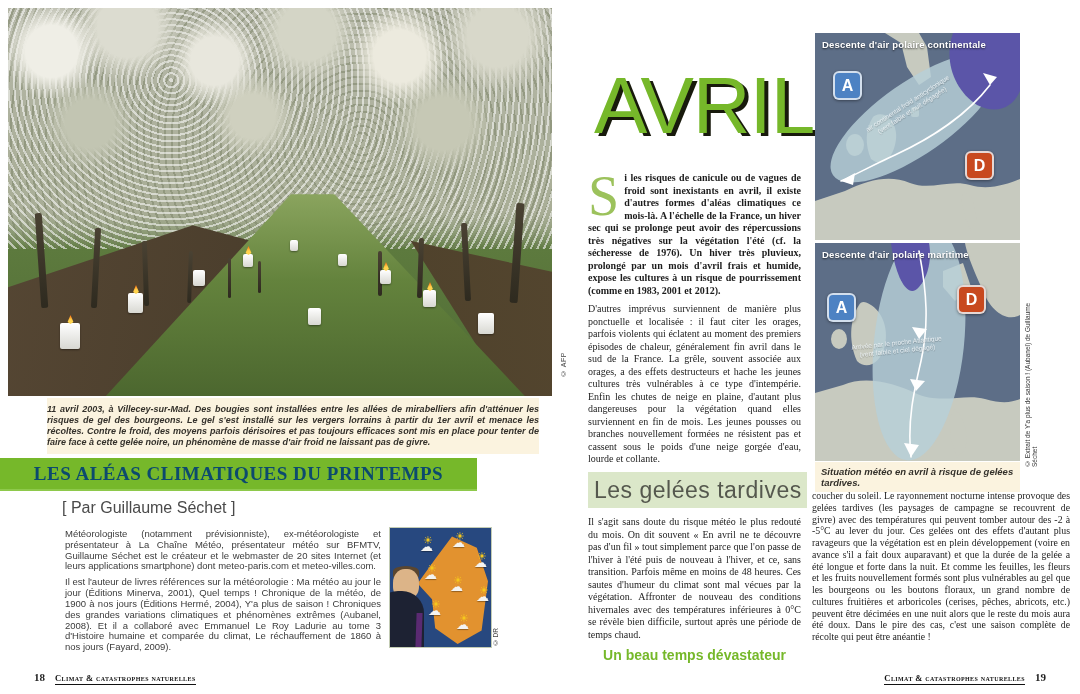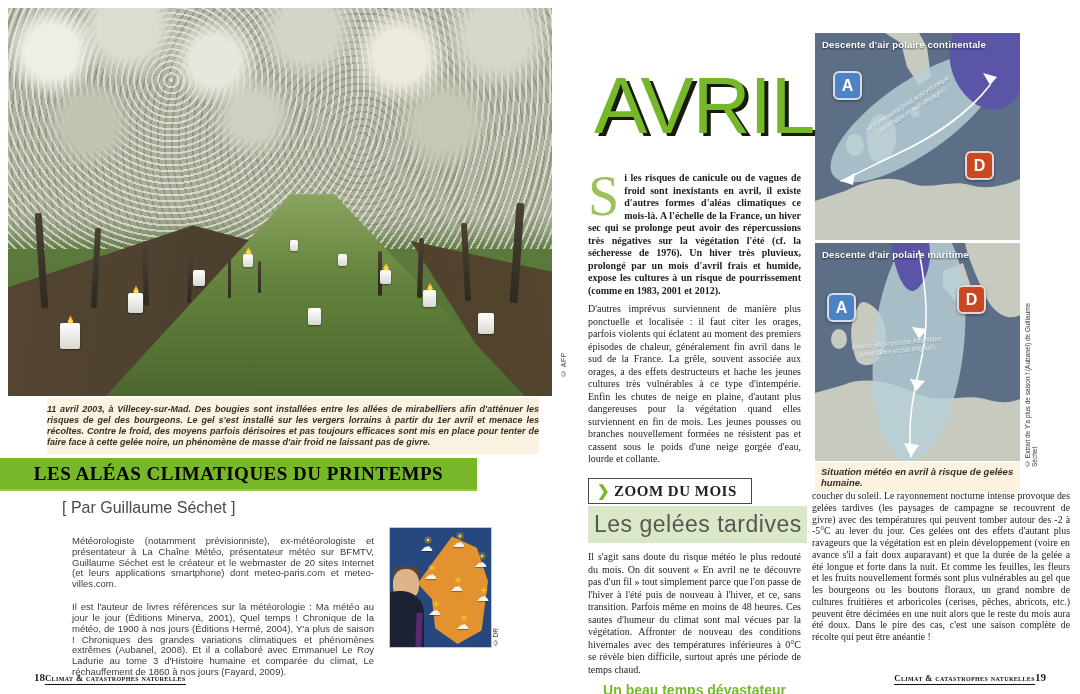--- a/index.html
+++ b/index.html
@@ -51,42 +51,42 @@
     position:absolute;left:47px;top:398px;width:492px;padding:6px 0;
     background:var(--caption-cream,#fbf3df);
     font-size:9px;font-style:italic;font-weight:bold;color:#33302a;line-height:1.22;text-align:justify;
   }
   .section-bar{
     position:absolute;left:0;top:458px;width:477px;height:31px;
     background:var(--accent-green,#76b82a);border-bottom:2px solid #8ec94b;
     display:flex;align-items:center;justify-content:center;
   }
   .section-bar span{
-    font-family:"Liberation Serif",serif;font-weight:bold;font-size:19px;color:#000000;letter-spacing:.5px;
+    font-family:"Liberation Serif",serif;font-weight:bold;font-size:19px;color:#0c4a6e;letter-spacing:.5px;
   }
   .byline{position:absolute;left:62px;top:499px;font-size:16px;color:#4a4a4a;}
   .bio{position:absolute;left:60px;top:524px;width:326px;font-size:9.5px;line-height:1.14;color:#3b3b3b;text-align:justify;}
-  .bio p{margin:12px;}
+  .bio p{margin:5px;}
   .author-photo{position:absolute;left:389px;top:527px;width:101px;height:119px;
     background:#27487f;border:1px solid #c3ccb4;overflow:hidden;}
   .ap-france{position:absolute;left:18px;top:4px;width:80px;height:112px;background:#e2922f;
     clip-path:polygon(55% 4%,86% 14%,100% 44%,92% 88%,62% 100%,34% 86%,30% 60%,12% 46%,34% 24%);}
   .ap-icon{position:absolute;font-size:13px;line-height:1;}
   .ap-icon .sun{color:#f6c81d;position:absolute;left:3px;top:-5px;font-size:11px;}
   .ap-icon .cloud{color:#f4f4f2;text-shadow:0 1px 1px rgba(0,0,0,.35);position:relative;}
   .ap-man{position:absolute;left:-14px;bottom:0;width:48px;height:56px;background:#1d2233;
     border-radius:22px 22px 0 0;}
   .ap-tie{position:absolute;left:26px;bottom:0;width:6px;height:34px;background:#5a2a72;transform:rotate(2deg);}
   .ap-head{position:absolute;left:3px;bottom:48px;width:26px;height:30px;background:#dcb488;
     border-radius:45% 45% 40% 40%;}
   .ap-hair{position:absolute;left:3px;bottom:70px;width:26px;height:11px;background:#5a4630;border-radius:50% 50% 0 0;}
   .dr-credit-v{position:absolute;left:492px;top:628px;font-size:6.5px;color:#444;
     writing-mode:vertical-rl;transform:rotate(180deg);}
   
-  .footer{position:absolute;top:671px;display:flex;align-items:baseline;}
+  .footer{position:absolute;top:671px;display:flex;align-items:baseline;gap:10px;}
   .footer-left{left:34px;}
   .footer-right{right:34px;}
   .pagenum{font-size:11px;font-weight:bold;color:#222;font-family:"Liberation Serif",serif;}
   .mag-logo{font-size:8.5px;font-weight:bold;color:#111;font-variant:small-caps;
     letter-spacing:.4px;border-bottom:1.5px solid #111;padding-bottom:1px;font-family:"Liberation Serif",serif;}
   
   .month-title{
     position:absolute;left:586px;top:52px;margin:8px;
     font-family:"Liberation Sans",sans-serif;font-weight:500;font-size:80px;letter-spacing:-1px;
     color:var(--accent-green,#76b82a);text-shadow:4px 3px 0 #181a0c;
@@ -212,23 +212,20 @@
   <div class="footer footer-left">
     <span class="pagenum">18</span>
     <span class="mag-logo">Climat &amp; catastrophes naturelles</span>
   </div>
 
   <h1 class="month-title">AVRIL</h1>
 
   <div class="col1">
     <p><span class="dropcap">S</span><span class="intro-bold">i les risques de canicule ou de vagues de froid sont inexistants en avril, il existe d'autres formes d'aléas climatiques ce mois-là. A l'échelle de la France, un hiver sec qui se prolonge peut avoir des répercussions très négatives sur la végétation l'été (cf. la sécheresse de 1976). Un hiver très pluvieux, prolongé par un mois d'avril frais et humide, expose les cultures à un risque de pourrissement (comme en 1983, 2001 et 2012).</span></p>
     <p>D'autres imprévus surviennent de manière plus ponctuelle et localisée : il faut citer les orages, parfois violents qui éclatent au moment des premiers épisodes de chaleur, généralement fin avril dans le sud de la France. La grêle, souvent associée aux orages, a des effets destructeurs et hache les jeunes cultures très vulnérables à ce type d'intempérie. Enfin les chutes de neige en plaine, d'autant plus dangereuses pour la végétation quand elles surviennent en fin de mois. Les jeunes pousses ou branches nouvellement formées ne résistent pas et cassent sous le poids d'une neige gorgée d'eau, lourde et collante.</p>
-    <div class="zoom-box">
-      <span class="chev">❯</span><span>ZOOM DU MOIS</span>
-    </div>
     <div class="gelees-band">Les gelées tardives</div>
     <p>Il s'agit sans doute du risque météo le plus redouté du mois. On dit souvent « En avril ne te découvre pas d'un fil » tout simplement parce que l'on passe de l'hiver à l'été puis de nouveau à l'hiver, et ce, sans transition. Parfois même en moins de 48 heures. Ces sautes d'humeur du climat sont mal vécues par la végétation. Affronter de nouveau des conditions hivernales avec des températures inférieures à 0°C se révèle bien difficile, surtout après une période de temps chaud.</p>
     <h3 class="subhead">Un beau temps dévastateur</h3>
     
   </div>
 
   <div class="maps">
 
     <div class="map map1">
       <svg width="205" height="207" viewBox="0 0 205 207">
@@ -272,21 +269,21 @@
       </svg>
       <span class="map-label">Descente d'air polaire maritime</span>
       <span class="badge badge-a" style="left:12px;top:50px;">A</span>
       <span class="badge badge-d" style="left:142px;top:42px;">D</span>
       <span class="flow-text flow-text-2">
         <span>Arrivée par le proche Atlantique</span><br>
         <span>(vent faible et ciel dégagé)</span>
       </span>
     </div>
   </div>
-  <div class="map-caption">Situation météo en avril à risque de gelées humaine.</div>
+  <div class="map-caption">Situation météo en avril à risque de gelées tardives.</div>
   <div class="map-credit-v">© Extrait de Y'a plus de saison ! (Aubanel) de Guillaume Séchet</div>
 
   <div class="col2">
     <p>coucher du soleil. Le rayonnement nocturne intense provoque des gelées tardives (les paysages de campagne se recouvrent de givre) avec des températures qui peuvent tomber autour des -2 à -5°C au lever du jour. Ces gelées ont des effets d'autant plus ravageurs que la végétation est en plein développement (voire en avance s'il a fait doux auparavant) et que la durée de la gelée a été longue et forte dans la nuit. Et comme les feuilles, les fleurs et les fruits nouvellement formés sont plus vulnérables au gel que les bourgeons ou les boutons floraux, un grand nombre de cultures fruitières et arboricoles (cerises, pêches, abricots, etc.) peuvent être décimées en une nuit alors que le reste du mois aura été doux. Dans le pire des cas, c'est une saison complète de récolte qui peut être anéantie !</p>
   </div>
 
   <div class="footer footer-right">
     <span class="mag-logo">Climat &amp; catastrophes naturelles</span>
     <span class="pagenum">19</span>
   </div>

